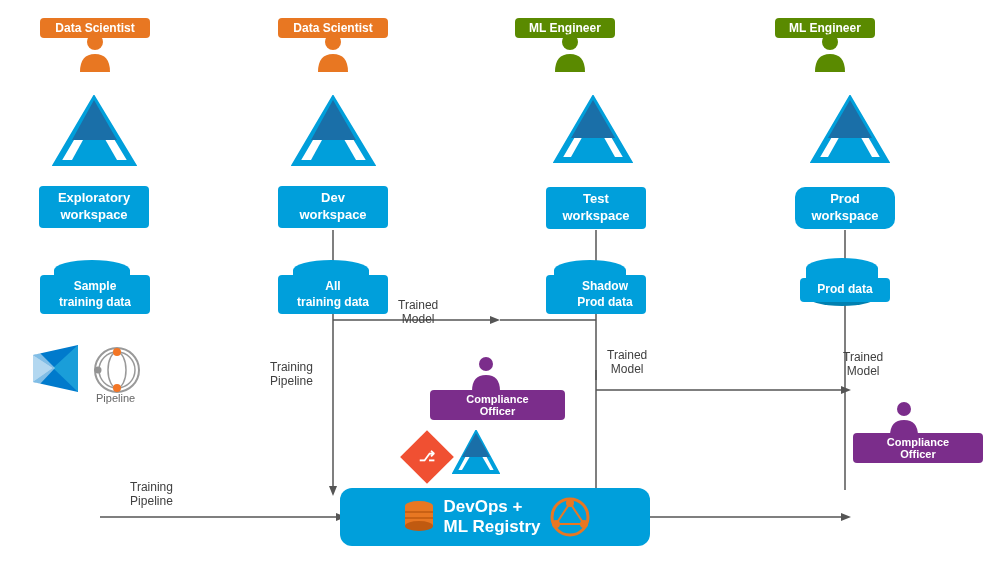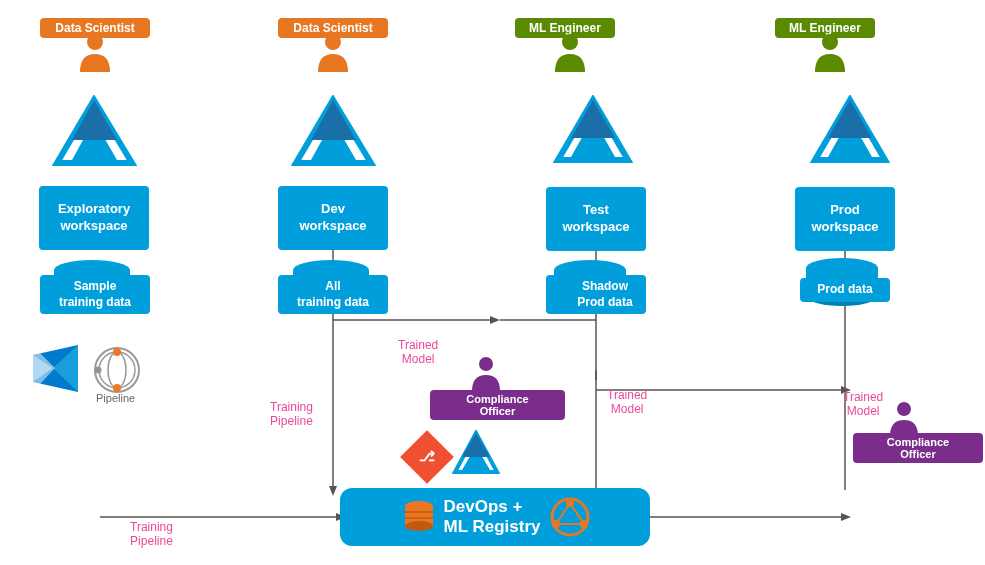--- a/index.html
+++ b/index.html
@@ -33,21 +33,21 @@
 
     
     .workspace-label {
       position: absolute;
       background: #009FDB;
       color: #fff;
       font-size: 13px;
       font-weight: bold;
       text-align: center;
       border-radius: 4px;
-      padding: 15px 8px;
+      padding: 4px 8px;
       line-height: 1.3;
     }
 
     
     .data-label {
       position: absolute;
       background: #009FDB;
       color: #fff;
       font-size: 12px;
       font-weight: bold;
@@ -88,23 +88,22 @@
       top: 0; left: 0;
       width: 985px;
       height: 565px;
       pointer-events: none;
     }
 
     
     .arrow-label {
       position: absolute;
       font-size: 12px;
-      color: #ec4899;
-      text-align: center;
-      margin-top: 40px;
+      color: #404040;
+      text-align: center;
     }
   </style>
 </head>
 <body>
 
 <div class="diagram">
 
   <svg class="arrows-svg">
 
     <line x1="333" y1="230" x2="333" y2="490" stroke="#555" stroke-width="1.5"></line>
@@ -195,21 +194,21 @@
 
   <div class="workspace-label" style="left:39px;top:186px;width:110px;">
     <span>Exploratory<br>workspace</span>
   </div>
   <div class="workspace-label" style="left:278px;top:186px;width:110px;">
     <span>Dev<br>workspace</span>
   </div>
   <div class="workspace-label" style="left:546px;top:187px;width:100px;">
     <span>Test<br>workspace</span>
   </div>
-  <div class="workspace-label" style="left:795px;top:187px;width:100px;">
+  <div class="workspace-label" style="left:795px;top:187px;width:100px;border-radius:10px;">
     <span>Prod<br>workspace</span>
   </div>
 
   <svg style="position:absolute;left:52px;top:258px;" width="80" height="55">
     <ellipse cx="40" cy="12" rx="38" ry="10" fill="#009FDB"></ellipse>
     <rect x="2" y="12" width="76" height="30" fill="#009FDB"></rect>
     <ellipse cx="40" cy="42" rx="38" ry="10" fill="#0080B0"></ellipse>
   </svg>
 
   <svg style="position:absolute;left:291px;top:258px;" width="80" height="55">

